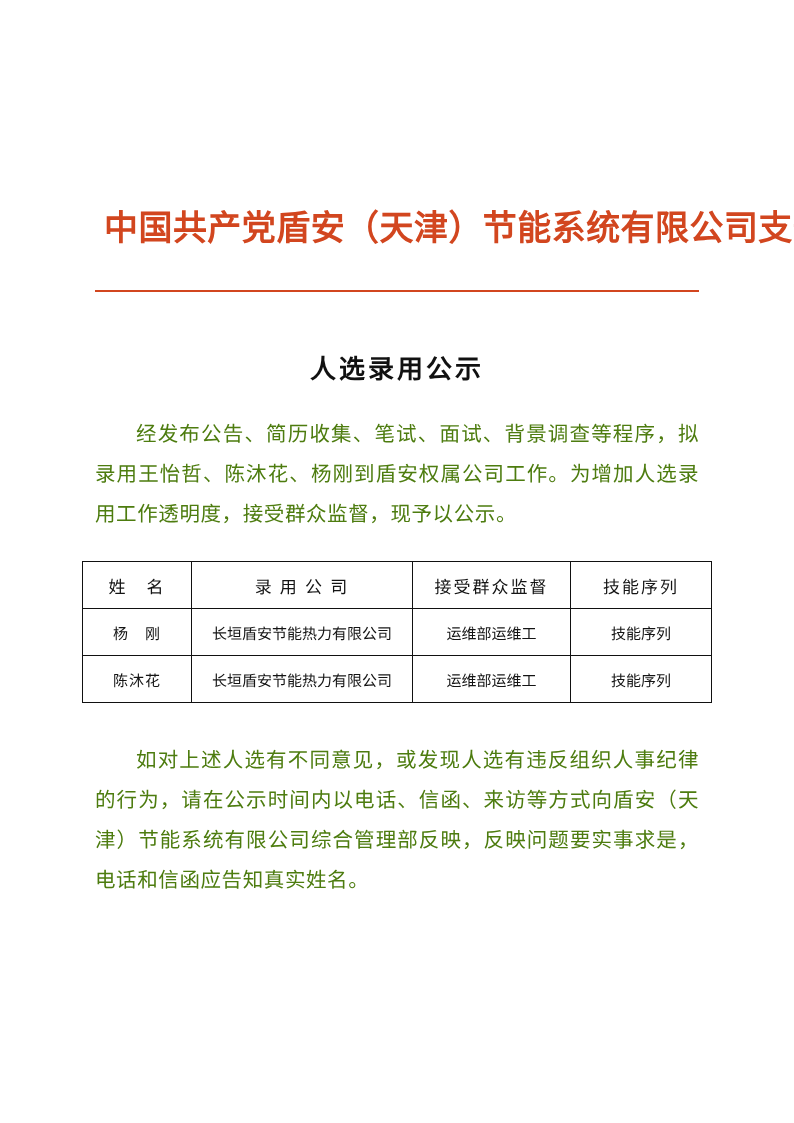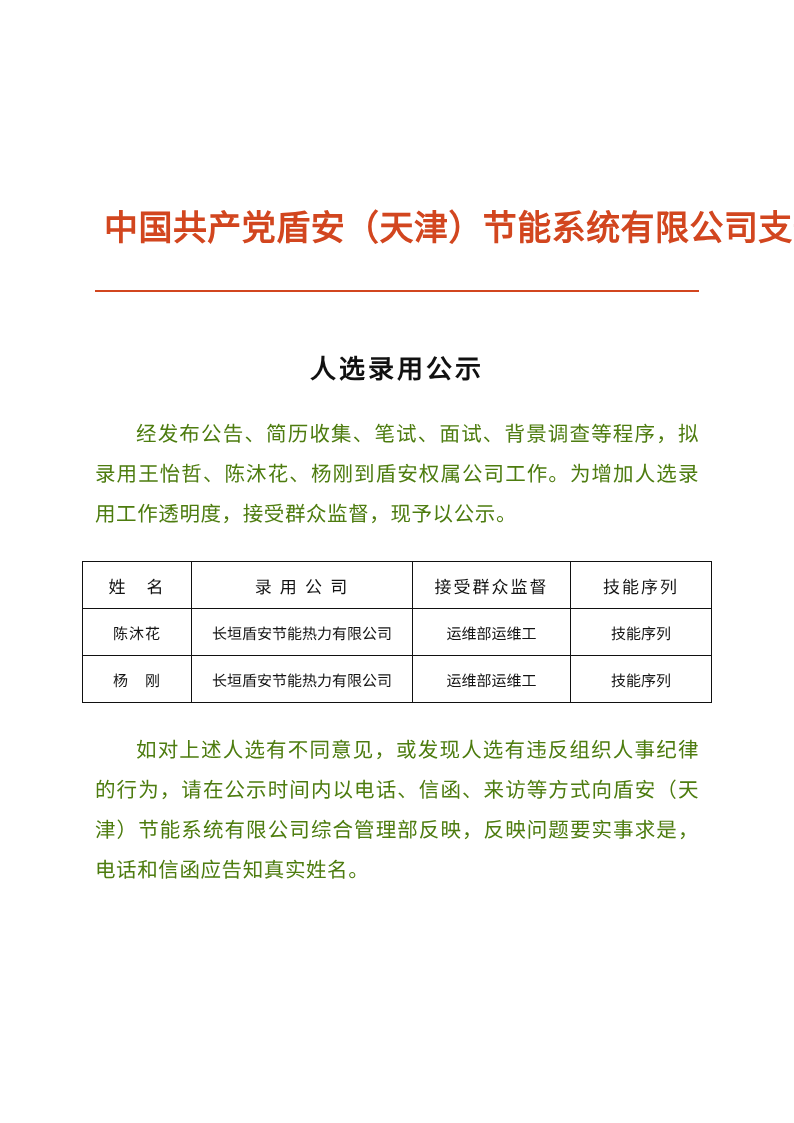--- a/index.html
+++ b/index.html
@@ -60,21 +60,21 @@
   .para {
     margin-top: 30px;
     font-size: 20.5px;
     line-height: 1.95;
     text-align: justify;
     text-indent: 2em;
     letter-spacing: 0.6px;
     color: #4d7c0f;
   }
   .para.second {
-    margin-top: 28px;
+    margin-top: 38px;
   }
 
   
   .table-wrap {
     margin-top: 26px;
     display: flex;
     justify-content: center;
   }
   table.notice-table {
     border-collapse: collapse;
@@ -127,27 +127,27 @@
       <thead>
         <tr>
           <th class="col-name">姓　名</th>
           <th class="col-company">录 用 公 司</th>
           <th class="col-dept">接受群众监督</th>
           <th class="col-series">技能序列</th>
         </tr>
       </thead>
       <tbody>
         <tr>
-          <td class="cell-name">陈沐花</td>
+          <td class="cell-name">杨　刚</td>
           <td>长垣盾安节能热力有限公司</td>
           <td>运维部运维工</td>
           <td>技能序列</td>
         </tr>
         <tr>
-          <td class="cell-name">杨　刚</td>
+          <td class="cell-name">陈沐花</td>
           <td>长垣盾安节能热力有限公司</td>
           <td>运维部运维工</td>
           <td>技能序列</td>
         </tr>
       </tbody>
     </table>
   </div>
 
   <div class="para second">如对上述人选有不同意见，或发现人选有违反组织人事纪律的行为，请在公示时间内以电话、信函、来访等方式向盾安（天津）节能系统有限公司综合管理部反映，反映问题要实事求是，电话和信函应告知真实姓名。</div>
 

